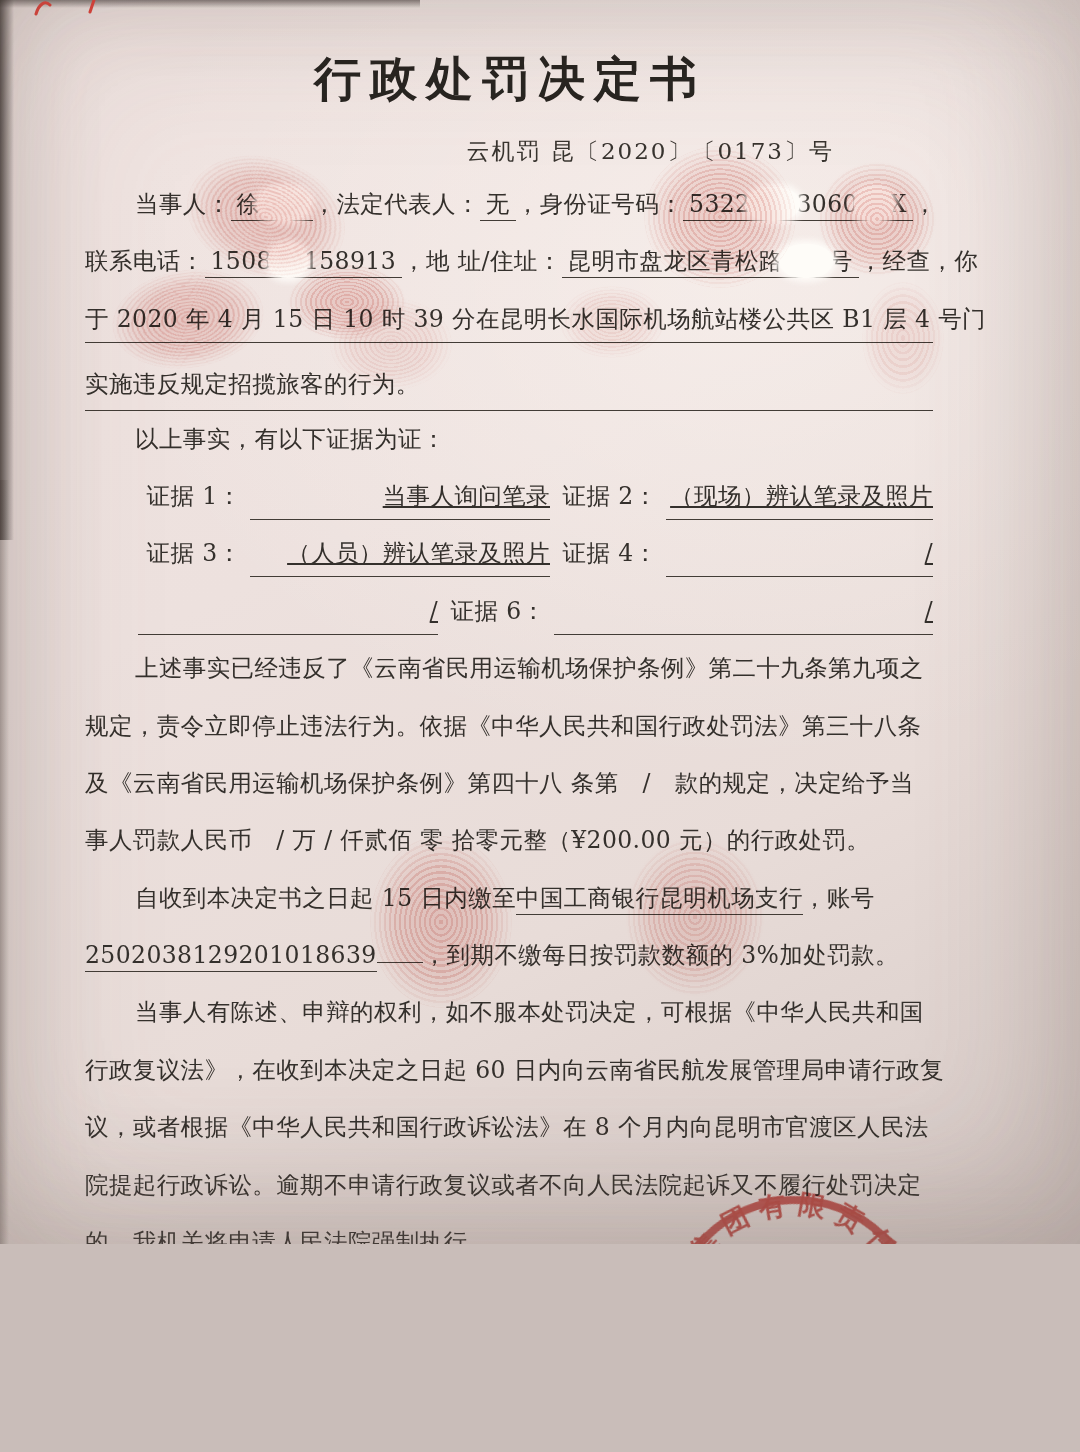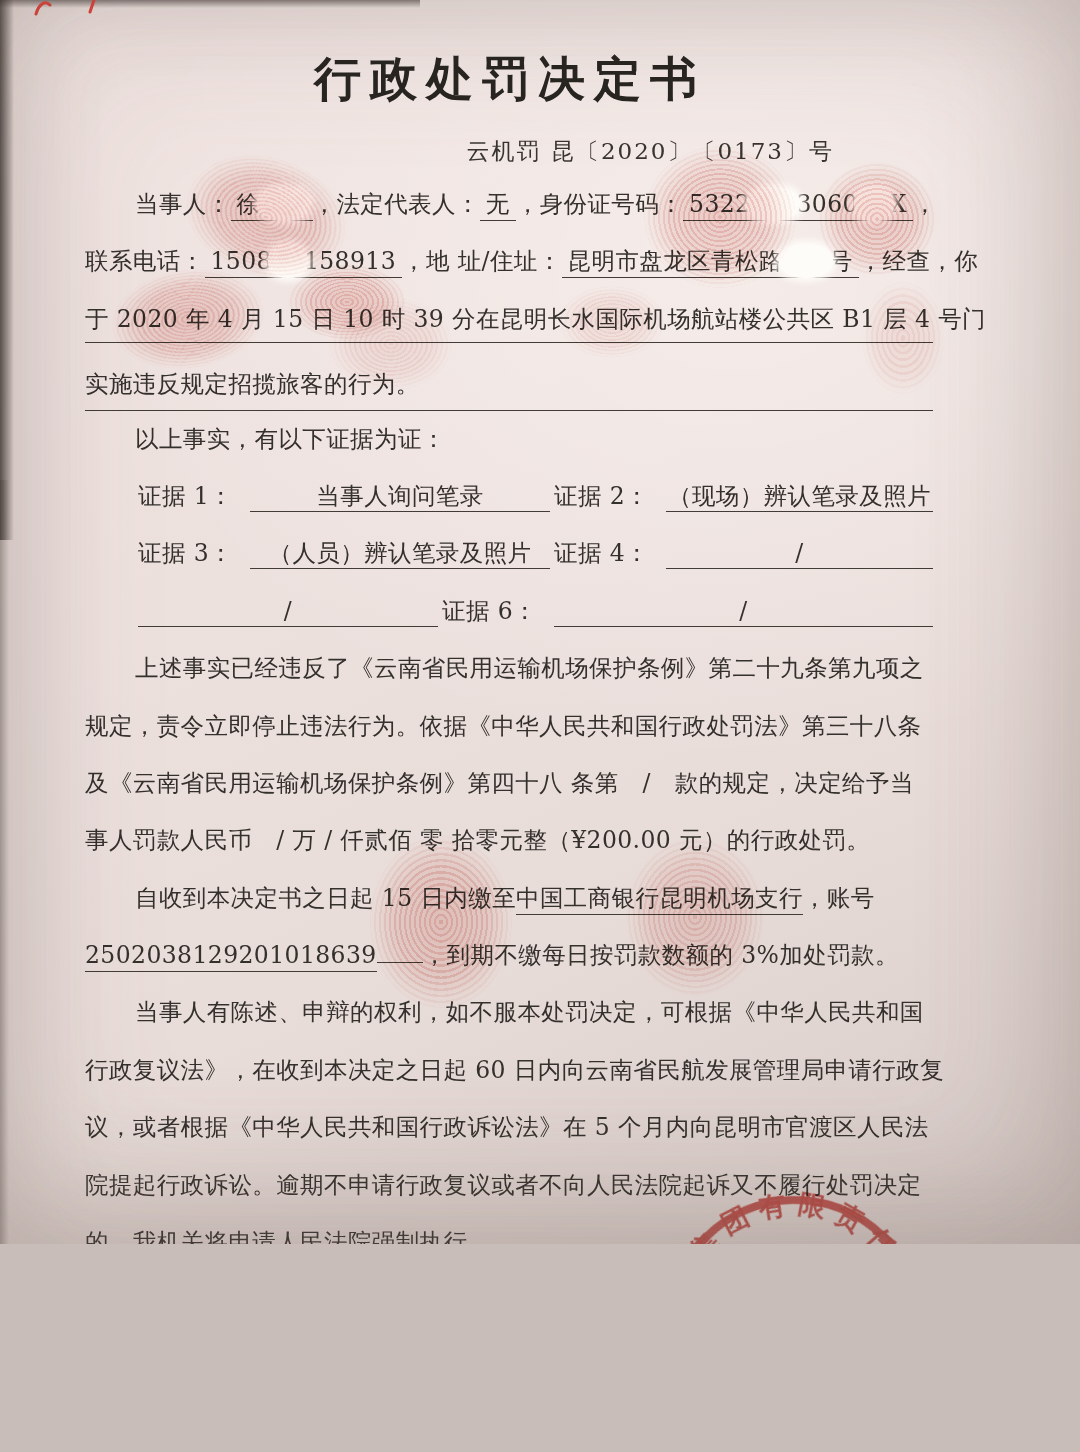--- a/index.html
+++ b/index.html
@@ -31,22 +31,22 @@
   .line{height:57.4px;line-height:57.4px;white-space:nowrap;}
   .indent{text-indent:50px;}
   .u{border-bottom:1.8px solid #423c36;padding-bottom:2px;}
   .pad{padding-left:6px;padding-right:6px;}
   .u-block{display:block;border-bottom:1.8px solid #423c36;height:46px;line-height:46px;margin-top:5px;}
   .u-flexline{display:flex;align-items:flex-end;text-align:center;}
   .u-flexline .txt{border-bottom:1.8px solid #423c36;line-height:51px;}
   .u-flexline .fill{flex:1;border-bottom:1.8px solid #423c36;height:51px;}
   .bold{font-weight:400;}
   .ev{display:flex;align-items:baseline;padding-left:53px;}
-  .ev .lab{width:112px;flex:none;}
-  .ev .val{border-bottom:1.8px solid #423c36;text-align:center;padding-bottom:0;line-height:30px;}
+  .ev .lab{width:112px;flex:none;text-align:center;}
+  .ev .val{border-bottom:1.8px solid #423c36;text-align:right;padding-bottom:8px;line-height:30px;text-decoration:underline;}
   .ev .v1{width:300px;flex:none;margin-right:4px;}
   .ev .v2{flex:1;}
   .redact-inline{display:inline-block;width:54px;height:34px;background:#fefcf8;border-radius:46%;
     vertical-align:-9px;margin:0 -4px;position:relative;z-index:3;
     box-shadow:0 0 6px 4px rgba(254,252,248,.9);}
   .redact-sm{width:40px;}
 
   .fp{position:absolute;border-radius:50%;pointer-events:none;z-index:20;mix-blend-mode:multiply;
     background:
       repeating-radial-gradient(ellipse at 50% 50%, rgba(198,76,66,.20) 0 2px, rgba(198,76,66,0) 2px 5px),
@@ -121,21 +121,21 @@
     <div class="line">规定，责令立即停止违法行为。依据《中华人民共和国行政处罚法》第三十八条</div>
     <div class="line">及《云南省民用运输机场保护条例》第四十八 条第　/　款的规定，决定给予当</div>
     <div class="line">事人罚款人民币　/ 万 / 仟贰佰 零 拾零元整（¥200.00 元）的行政处罚。</div>
 
     <div class="line indent"><span>自收到本决定书之日起 15 日内缴至</span><span class="u bold">中国工商银行昆明机场支行</span><span>，账号</span></div>
 
     <div class="line"><span class="u">2502038129201018639</span><span class="u" style="display:inline-block;width:46px;"></span><span>，到期不缴每日按罚款数额的 3%加处罚款。</span></div>
 
     <div class="line indent">当事人有陈述、申辩的权利，如不服本处罚决定，可根据《中华人民共和国</div>
     <div class="line">行政复议法》，在收到本决定之日起 60 日内向云南省民航发展管理局申请行政复</div>
-    <div class="line">议，或者根据《中华人民共和国行政诉讼法》在 5 个月内向昆明市官渡区人民法</div>
+    <div class="line">议，或者根据《中华人民共和国行政诉讼法》在 8 个月内向昆明市官渡区人民法</div>
     <div class="line">院提起行政诉讼。逾期不申请行政复议或者不向人民法院起诉又不履行处罚决定</div>
     <div class="line">的，我机关将申请人民法院强制执行。</div>
   </div>
 
   <div class="fp" style="left:185px;top:158px;width:162px;height:118px;transform:rotate(18deg);"></div>
   <div class="fp" style="left:112px;top:270px;width:152px;height:98px;transform:rotate(-8deg);"></div>
   <div class="fp" style="left:288px;top:264px;width:118px;height:76px;"></div>
   <div class="fp faint" style="left:330px;top:298px;width:122px;height:92px;"></div>
   <div class="fp" style="left:644px;top:146px;width:152px;height:142px;"></div>
   <div class="fp" style="left:818px;top:162px;width:118px;height:114px;"></div>

